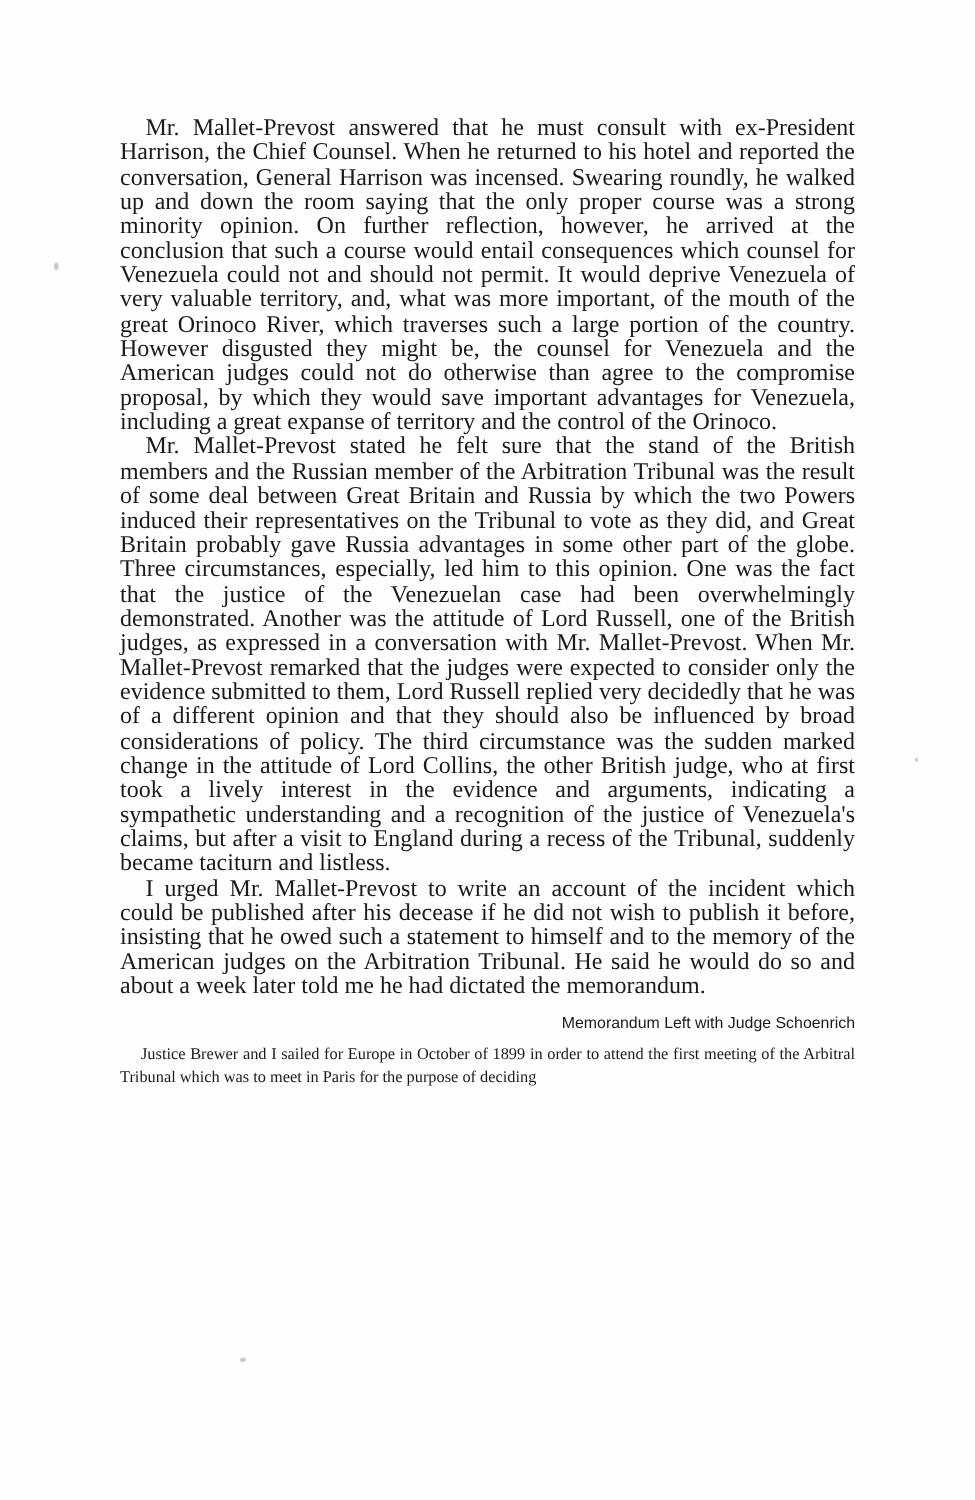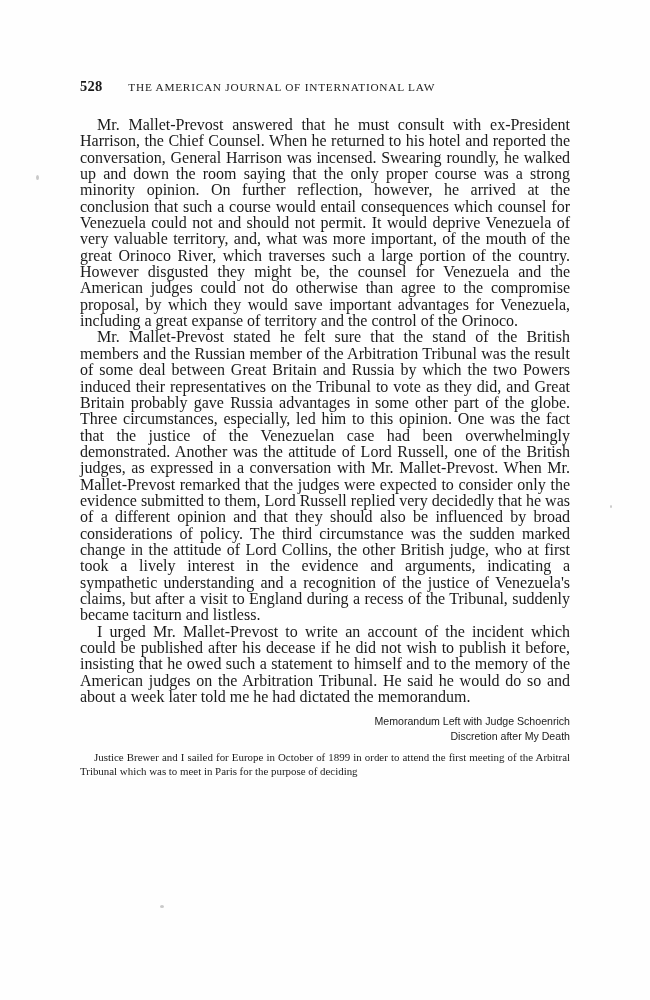--- a/index.html
+++ b/index.html
@@ -81,33 +81,28 @@
 </style>
 </head>
 <body>
 
 <div class="page">
 
   <div class="speck" style="left:36px; top:175px; width:3px; height:5px;"></div>
   <div class="speck" style="left:610px; top:505px; width:2px; height:3px;"></div>
   <div class="speck" style="left:160px; top:905px; width:4px; height:3px;"></div>
 
-  <div class="header-line">
-    <span class="folio">528</span>
-    <span class="running-head">THE AMERICAN JOURNAL OF INTERNATIONAL LAW</span>
-  </div>
 
   <div class="body-text">
     <p>Mr. Mallet-Prevost answered that he must consult with ex-President Harrison, the Chief Counsel. When he returned to his hotel and reported the conversation, General Harrison was incensed. Swearing roundly, he walked up and down the room saying that the only proper course was a strong minority opinion. On further reflection, however, he arrived at the conclusion that such a course would entail consequences which counsel for Venezuela could not and should not permit. It would deprive Venezuela of very valuable territory, and, what was more important, of the mouth of the great Orinoco River, which traverses such a large portion of the country. However disgusted they might be, the counsel for Venezuela and the American judges could not do otherwise than agree to the compromise proposal, by which they would save important advantages for Venezuela, including a great expanse of territory and the control of the Orinoco.</p>
     <p>Mr. Mallet-Prevost stated he felt sure that the stand of the British members and the Russian member of the Arbitration Tribunal was the result of some deal between Great Britain and Russia by which the two Powers induced their representatives on the Tribunal to vote as they did, and Great Britain probably gave Russia advantages in some other part of the globe. Three circumstances, especially, led him to this opinion. One was the fact that the justice of the Venezuelan case had been overwhelmingly demonstrated. Another was the attitude of Lord Russell, one of the British judges, as expressed in a conversation with Mr. Mallet-Prevost. When Mr. Mallet-Prevost remarked that the judges were expected to consider only the evidence submitted to them, Lord Russell replied very decidedly that he was of a different opinion and that they should also be influenced by broad considerations of policy. The third circumstance was the sudden marked change in the attitude of Lord Collins, the other British judge, who at first took a lively interest in the evidence and arguments, indicating a sympathetic understanding and a recognition of the justice of Venezuela's claims, but after a visit to England during a recess of the Tribunal, suddenly became taciturn and listless.</p>
     <p>I urged Mr. Mallet-Prevost to write an account of the incident which could be published after his decease if he did not wish to publish it before, insisting that he owed such a statement to himself and to the memory of the American judges on the Arbitration Tribunal. He said he would do so and about a week later told me he had dictated the memorandum.</p>
   </div>
 
   <div class="memo-block">
     <div>Memorandum Left with Judge Schoenrich</div>
-    <div>Discretion after My Death</div>
   </div>
 
   <div class="closing">
     <p>Justice Brewer and I sailed for Europe in October of 1899 in order to attend the first meeting of the Arbitral Tribunal which was to meet in Paris for the purpose of deciding</p>
   </div>
 
 </div>
 
 </body></html>

